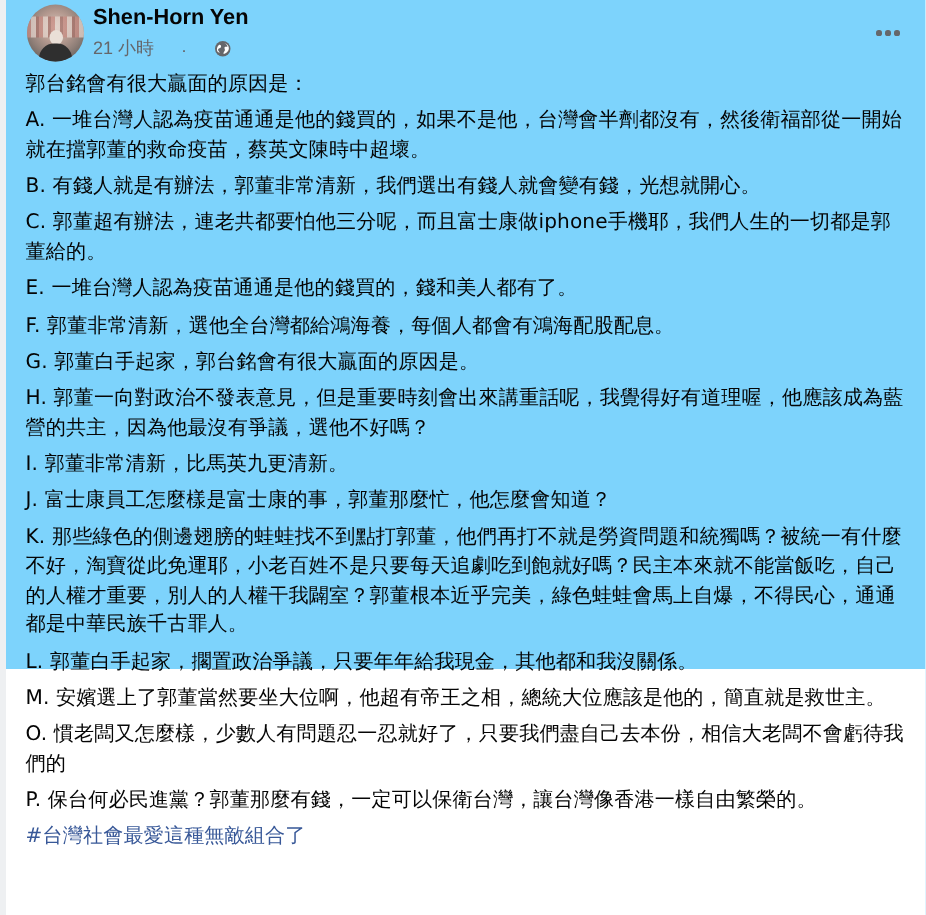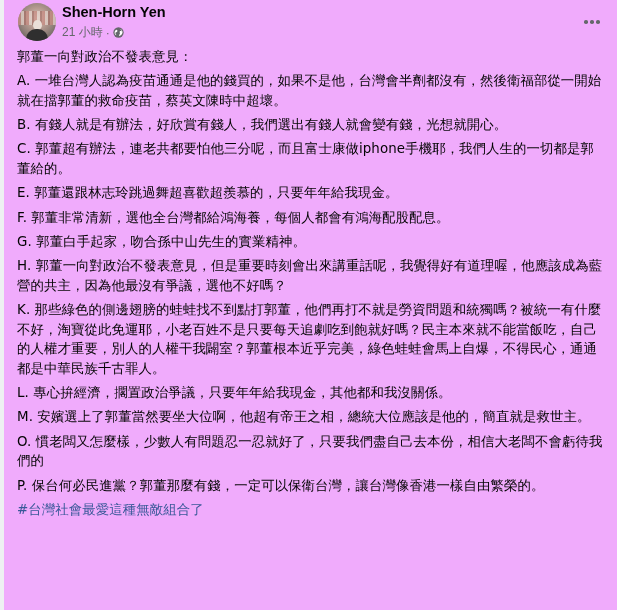--- a/index.html
+++ b/index.html
@@ -17,22 +17,22 @@
   }
   .left-edge {
     position: absolute;
     left: 0; top: 0;
     width: 4px; height: 610px;
     background: #eef0f2;
   }
   .post {
     position: absolute;
     left: 4px; top: 0;
-    width: 613px; height: 610px;
-    background: #f0abfc;
+    width: 613px; height: 446px;
+    background: #7dd3fc;
   }
   .header {
     position: absolute;
     left: 0; top: 0;
     width: 613px; height: 46px;
   }
   .avatar {
     position: absolute;
     left: 14px; top: 3px;
     width: 38px; height: 38px;
@@ -63,20 +63,21 @@
     cursor: pointer;
   }
   .meta {
     position: absolute;
     left: 58px; top: 24px;
     font-family: "Liberation Sans", sans-serif;
     font-size: 12px;
     color: #65676b;
     display: flex;
     align-items: center;
+    gap: 15px;
   }
   .meta .dot { margin: 0 3px; }
   .globe-icon {
     display: inline-block;
     width: 11px; height: 11px;
     vertical-align: middle;
   }
   .more-button {
     position: absolute;
     left: 575px; top: 12px;
@@ -135,28 +136,30 @@
       </span>
     </div>
     <div class="more-button">
       <span></span>
       <span></span>
       <span></span>
     </div>
   </div>
 
   <div class="content">
-    <p>郭董一向對政治不發表意見：</p>
+    <p>郭台銘會有很大贏面的原因是：</p>
     <p>A. 一堆台灣人認為疫苗通通是他的錢買的，如果不是他，台灣會半劑都沒有，然後衛福部從一開始就在擋郭董的救命疫苗，蔡英文陳時中超壞。</p>
-    <p>B. 有錢人就是有辦法，好欣賞有錢人，我們選出有錢人就會變有錢，光想就開心。</p>
+    <p>B. 有錢人就是有辦法，郭董非常清新，我們選出有錢人就會變有錢，光想就開心。</p>
     <p>C. 郭董超有辦法，連老共都要怕他三分呢，而且富士康做iphone手機耶，我們人生的一切都是郭董給的。</p>
-    <p>E. 郭董還跟林志玲跳過舞超喜歡超羨慕的，只要年年給我現金。</p>
+    <p>E. 一堆台灣人認為疫苗通通是他的錢買的，錢和美人都有了。</p>
     <p>F. 郭董非常清新，選他全台灣都給鴻海養，每個人都會有鴻海配股配息。</p>
-    <p>G. 郭董白手起家，吻合孫中山先生的實業精神。</p>
+    <p>G. 郭董白手起家，郭台銘會有很大贏面的原因是。</p>
     <p>H. 郭董一向對政治不發表意見，但是重要時刻會出來講重話呢，我覺得好有道理喔，他應該成為藍營的共主，因為他最沒有爭議，選他不好嗎？</p>
+    <p>I. 郭董非常清新，比馬英九更清新。</p>
+    <p>J. 富士康員工怎麼樣是富士康的事，郭董那麼忙，他怎麼會知道？</p>
     <p>K. 那些綠色的側邊翅膀的蛙蛙找不到點打郭董，他們再打不就是勞資問題和統獨嗎？被統一有什麼不好，淘寶從此免運耶，小老百姓不是只要每天追劇吃到飽就好嗎？民主本來就不能當飯吃，自己的人權才重要，別人的人權干我闢室？郭董根本近乎完美，綠色蛙蛙會馬上自爆，不得民心，通通都是中華民族千古罪人。</p>
-    <p>L. 專心拚經濟，擱置政治爭議，只要年年給我現金，其他都和我沒關係。</p>
+    <p>L. 郭董白手起家，擱置政治爭議，只要年年給我現金，其他都和我沒關係。</p>
     <p>M. 安嬪選上了郭董當然要坐大位啊，他超有帝王之相，總統大位應該是他的，簡直就是救世主。</p>
     <p>O. 慣老闆又怎麼樣，少數人有問題忍一忍就好了，只要我們盡自己去本份，相信大老闆不會虧待我們的</p>
     <p>P. 保台何必民進黨？郭董那麼有錢，一定可以保衛台灣，讓台灣像香港一樣自由繁榮的。</p>
     <p><a class="hashtag">#台灣社會最愛這種無敵組合了</a></p>
   </div>
 </div>
 
 </body></html>

